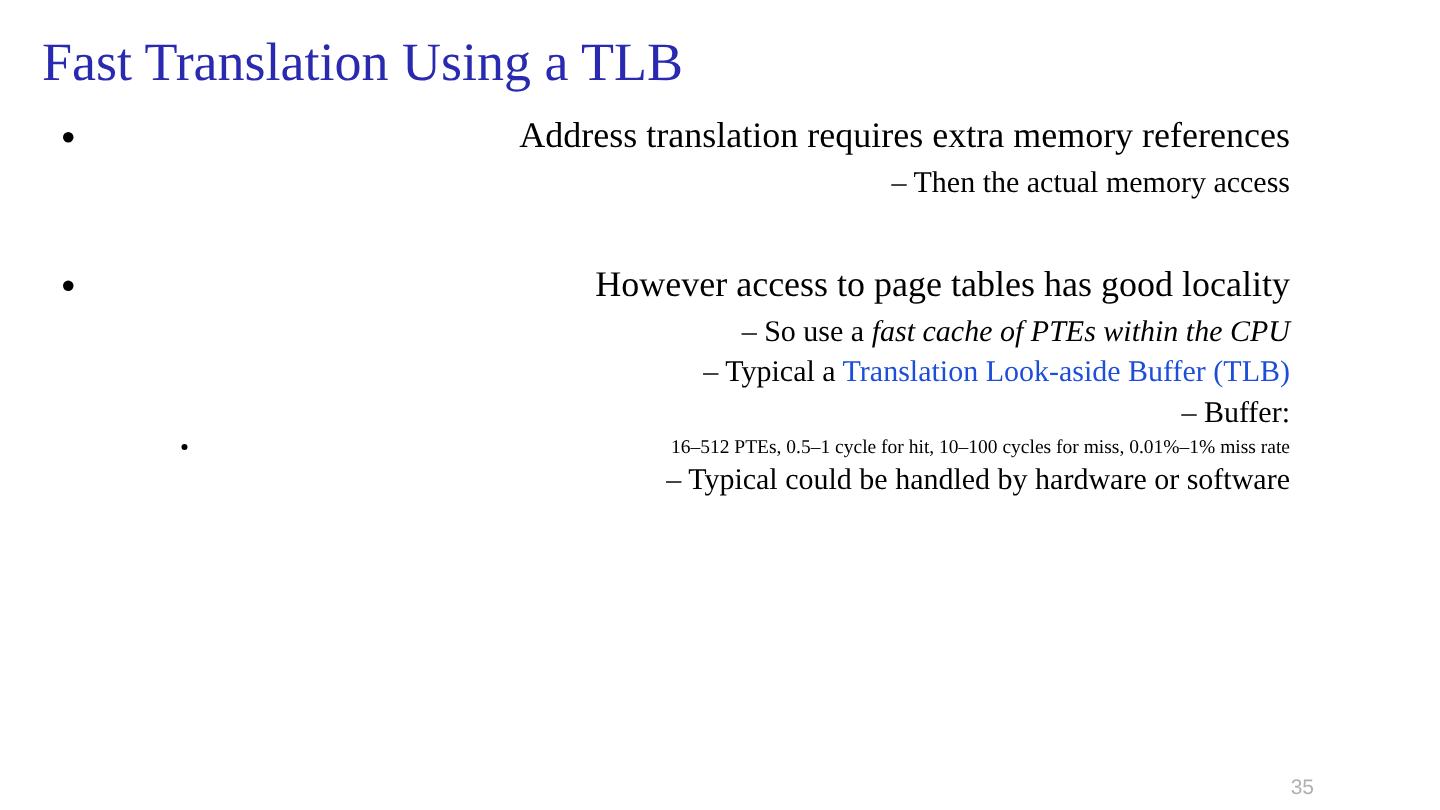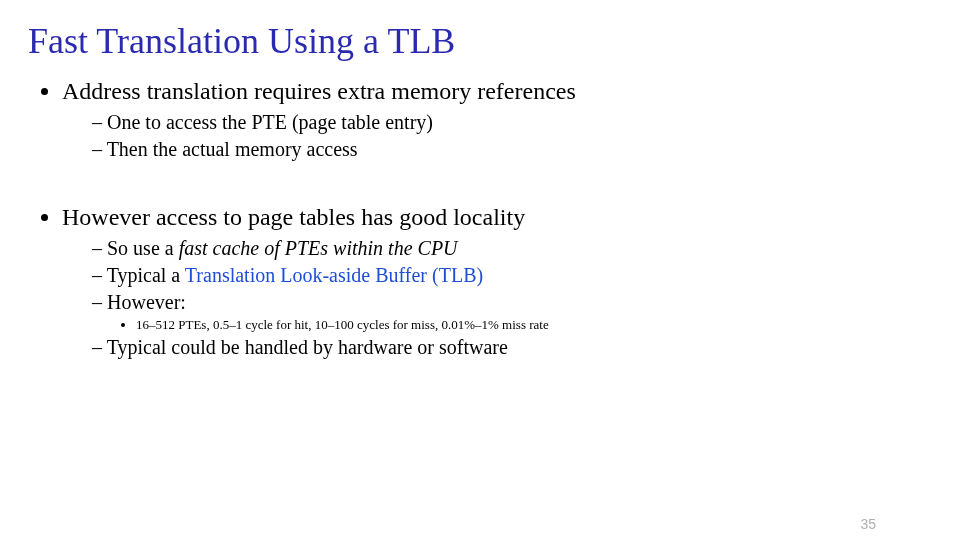--- a/index.html
+++ b/index.html
@@ -22,20 +22,21 @@
   }
   .title {
     font-size: 36px;
     color: #2a2ab0;
     margin: 0 0 14px 0;
     font-weight: normal;
   }
   .body {
     font-size: 24px;
     line-height: 1.25;
+    text-align: right;
   }
   ul.level1 {
     list-style-type: disc;
     margin: 0;
     padding-left: 34px;
   }
   ul.level1 > li {
     margin-bottom: 2px;
   }
   ul.level2 {
@@ -79,40 +80,39 @@
 <body>
 
 <div class="slide">
   <h1 class="title">Fast Translation Using a TLB</h1>
 
   <div class="body">
     <ul class="level1">
       <li>
         <span>Address translation requires extra memory references</span>
         <ul class="level2">
-          <li><span>One to access the PTE (page table entry)</span></li>
           <li><span>Then the actual memory access</span></li>
         </ul>
       </li>
     </ul>
 
     <div class="gap"></div>
 
     <ul class="level1">
       <li>
         <span>However access to page tables has good locality</span>
         <ul class="level2">
           <li>
             <span>So use a </span><span class="italic">fast cache of PTEs within the CPU</span>
           </li>
           <li>
             <span>Typical a </span><span class="accent">Translation Look-aside Buffer (TLB)</span>
           </li>
           <li>
-            <span>However:</span>
+            <span>Buffer:</span>
             <ul class="level3">
               <li><span>16–512 PTEs, 0.5–1 cycle for hit, 10–100 cycles for miss, 0.01%–1% miss rate</span></li>
             </ul>
           </li>
           <li><span>Typical could be handled by hardware or software</span></li>
         </ul>
       </li>
     </ul>
   </div>
 

